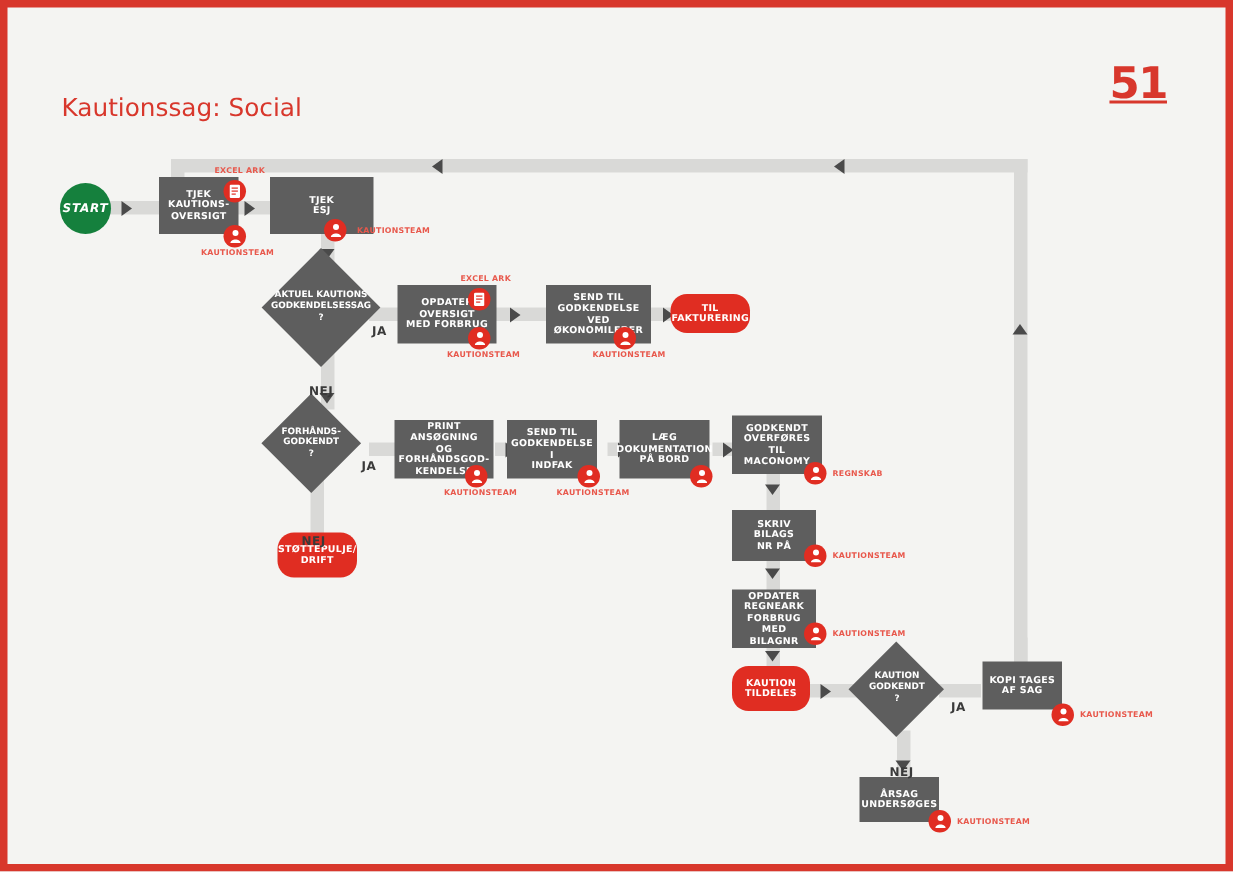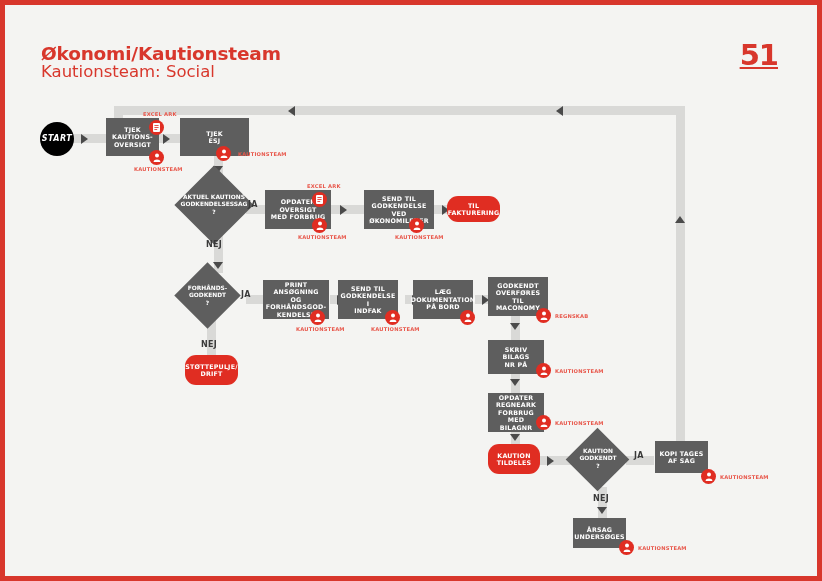--- a/index.html
+++ b/index.html
@@ -40,21 +40,21 @@
   
   .node{
     position:absolute;box-sizing:border-box;
     display:flex;align-items:center;justify-content:center;
     text-align:center;color:#fff;font-weight:bold;
     letter-spacing:0.2px;line-height:1.18;
   }
   .proc{background:#5e5e5e;font-size:6.3px;padding:3px;}
   .term{background:#e02d22;border-radius:11px;font-size:6.3px;padding:3px;}
   .start{
-    background:#000000;border-radius:50%;
+    background:#15803d;border-radius:50%;
     font-size:8px;letter-spacing:0.5px;font-style:italic;
   }
   .diamond{
     position:absolute;background:#5e5e5e;
     transform:rotate(45deg);
   }
   .dialabel{
     position:absolute;display:flex;align-items:center;justify-content:center;
     text-align:center;color:#fff;font-weight:bold;font-size:5.9px;
     line-height:1.25;pointer-events:none;
@@ -67,31 +67,30 @@
   }
   .badge svg{display:block;}
   .blabel{
     position:absolute;color:#e8584c;font-size:5.2px;
     font-weight:bold;letter-spacing:0.2px;white-space:nowrap;
   }
 
   
   .branch{
     position:absolute;color:#3a3a3a;font-weight:bold;
-    font-size:8px;letter-spacing:0.3px;
+    font-size:8px;letter-spacing:0.3px;margin-top:16px;
   }
 </style>
 </head>
 <body>
 
 <div id="page">
  <div id="inner">
 
-  <div class="title">Økonomi/Kautionsteam</div>
-  <div class="subtitle">Kautionsteam: Social</div>
+  <div class="subtitle">Kautionssag: Social</div>
   <div class="pagenum">51</div>
 
   <div class="conn" style="left:104px;top:96px;width:571px;height:9px;"></div>
   <div class="conn" style="left:666px;top:96px;width:9px;height:348px;"></div>
   <div class="conn" style="left:104px;top:96px;width:9px;height:17px;"></div>
   <div class="arrow ar-l" style="left:278px;top:96px;"></div>
   <div class="arrow ar-l" style="left:546px;top:96px;"></div>
   <div class="arrow ar-u" style="left:665px;top:206px;"></div>
 
   <div class="conn" style="left:62px;top:124px;width:38px;height:9px;"></div>

